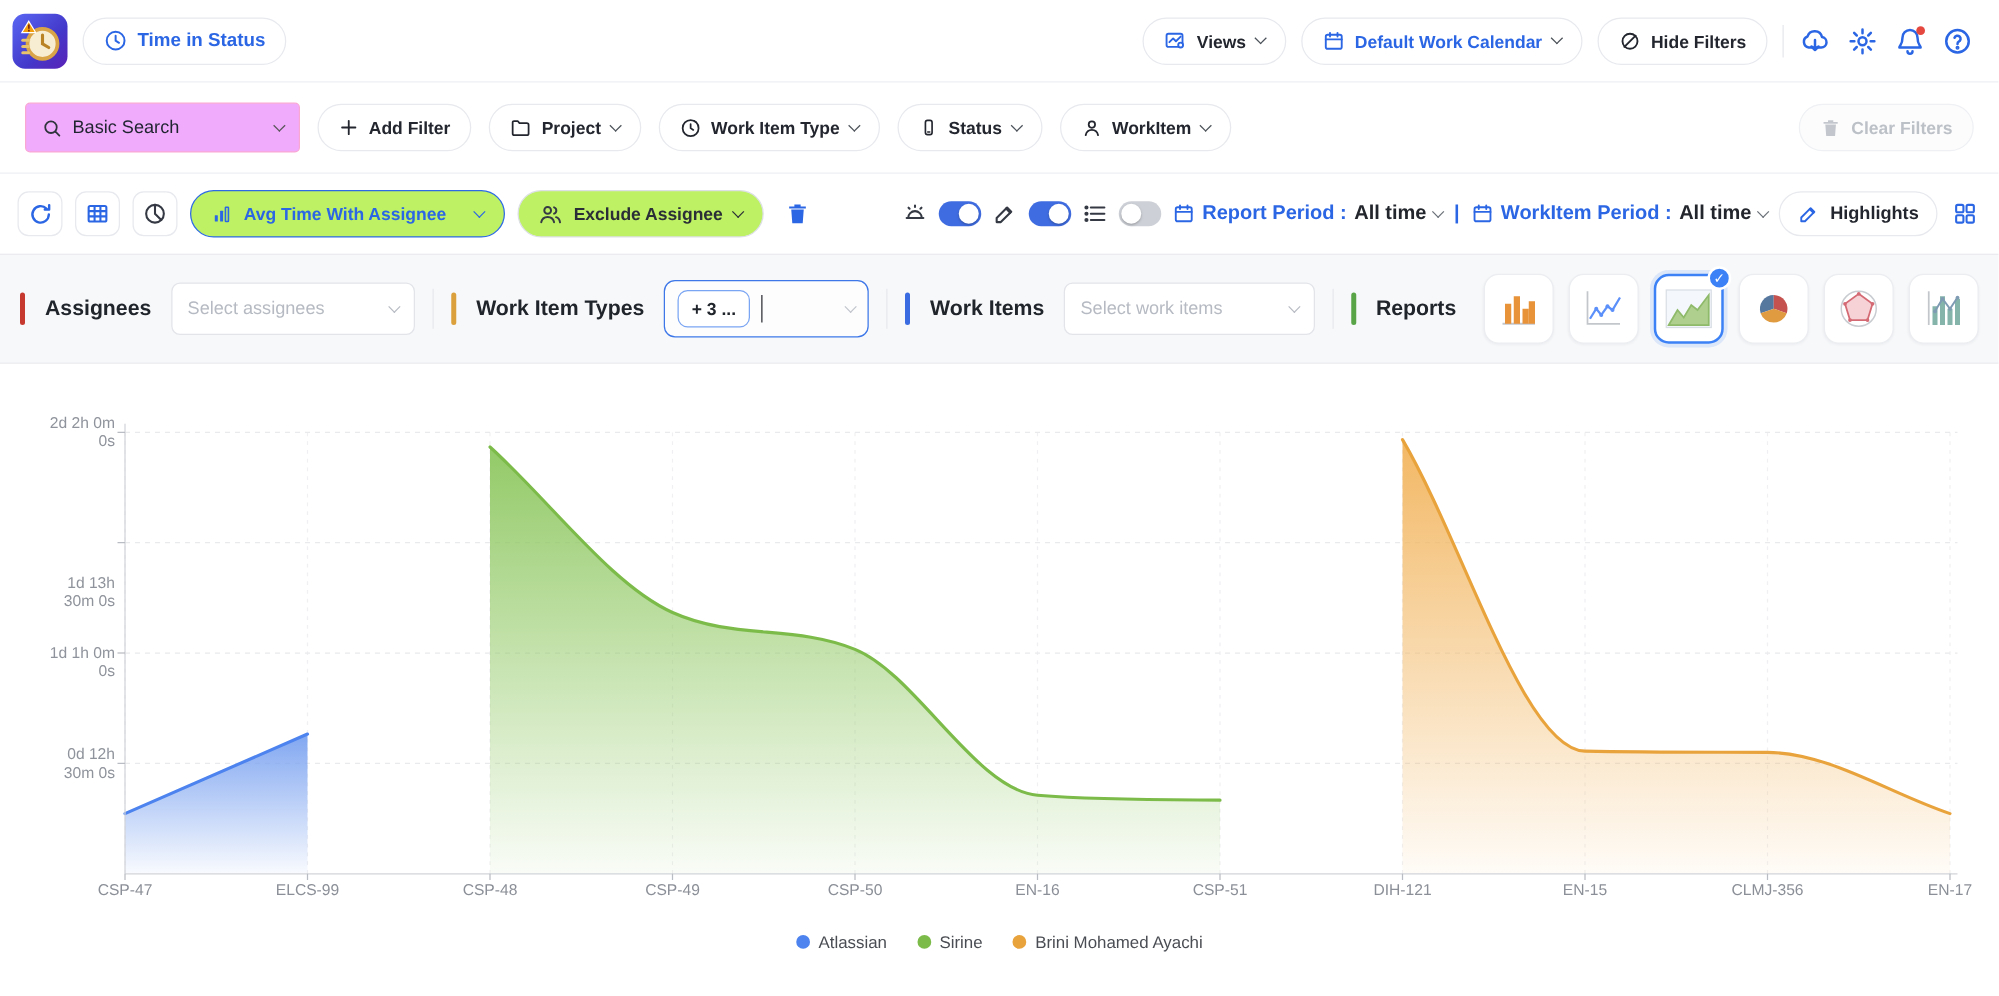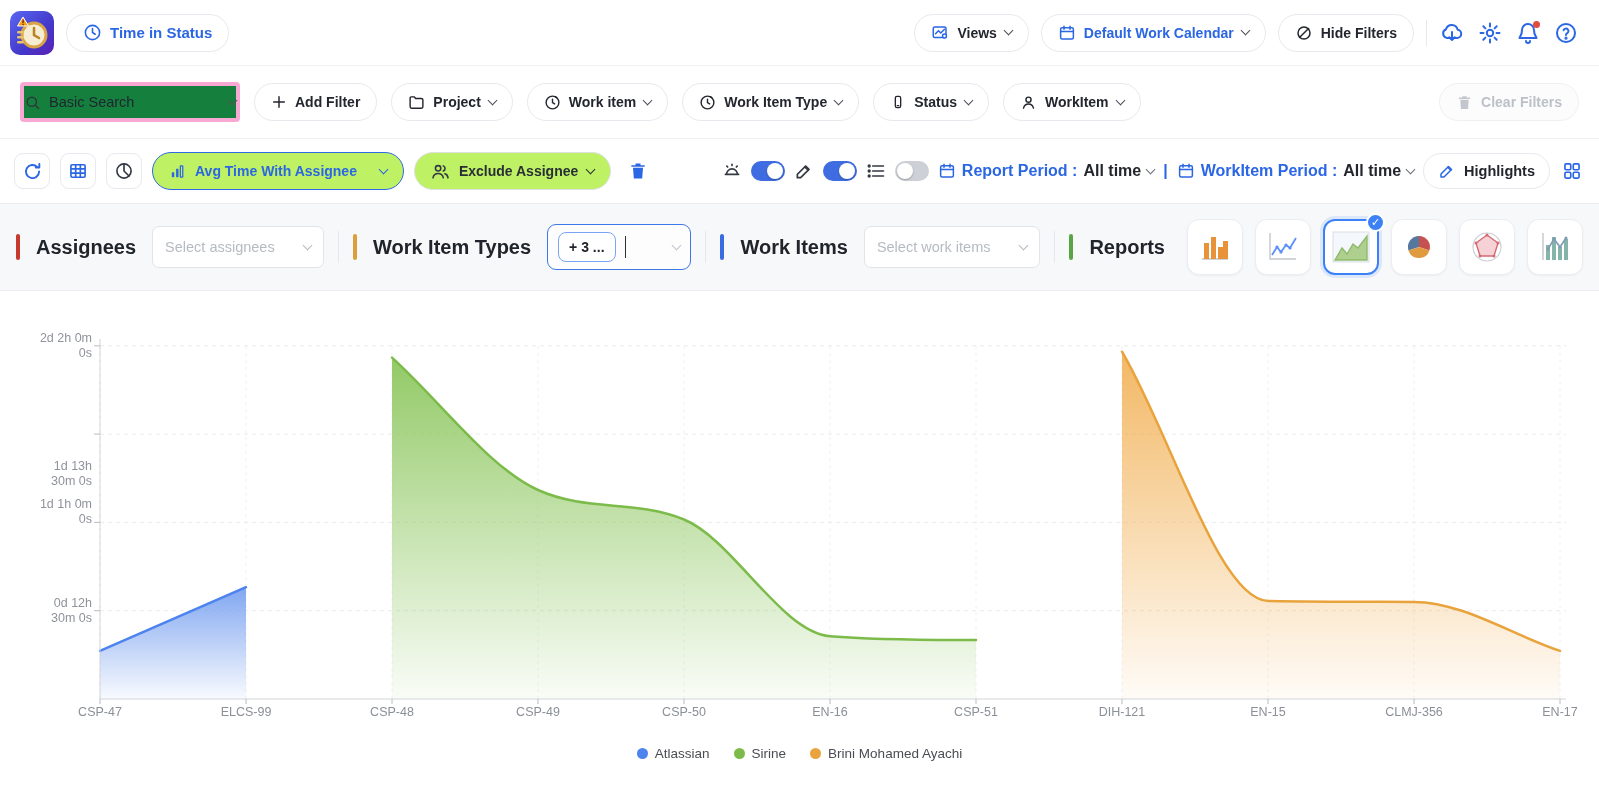--- a/index.html
+++ b/index.html
@@ -13,21 +13,21 @@
   .hdr{height:66px;padding:0 20px 0 10px;border-bottom:1px solid #eef0f3;gap:12px}
   .appicon{width:44px;height:44px;border-radius:10px;background:linear-gradient(135deg,#5a67f2 0%,#4338ca 60%,#5b21b6 100%);position:relative;flex:none}
   .pill{display:inline-flex;align-items:center;gap:8px;height:38px;padding:0 16px;border:1px solid #e7e9ee;border-radius:19px;background:#fff;font-size:14px;font-weight:600;color:#23262e;white-space:nowrap;cursor:pointer}
   .pill.app{font-size:15px;color:#2b66e4}
   .hdr-right{margin-left:auto;display:flex;align-items:center;gap:12px}
   .icbtn{width:26px;height:26px;display:flex;align-items:center;justify-content:center;color:#2b66e4;cursor:pointer;position:relative}
   .vdiv{width:1px;height:26px;background:#e6e8ec;flex:none}
 
   
   .frow{height:73px;padding:0 20px;border-bottom:1px solid #eef0f3;gap:14px}
-  .search{width:220px;height:40px;border:4px solid #f9a8d4;border-radius:4px;display:flex;align-items:center;gap:8px;padding:0 0;font-size:14.5px;font-weight:500;color:#1f2430;background:#15803d}
+  .search{width:220px;height:40px;border:1px solid #f9a8d4;border-radius:4px;display:flex;align-items:center;gap:8px;padding:0 12px;font-size:14.5px;font-weight:500;color:#1f2430;background:#f0abfc}
   .search .chv{margin-left:auto;color:#555}
   .pill .chv{color:#4b5158}
   .pill.disabled{color:#bcc0c7;border-color:#eef0f3;background:#fcfcfd;margin-left:auto;cursor:default}
 
   
   .trow{height:64px;padding:0 14px 0 14px;gap:10px}
   .iconbtn{width:36px;height:36px;border:1px solid #e7e9ee;border-radius:9px;display:flex;align-items:center;justify-content:center;background:#fff;cursor:pointer;flex:none}
   .drop{display:inline-flex;align-items:center;gap:9px;height:38px;padding:0 16px;border-radius:19px;background:#bef264;font-size:14px;font-weight:600;white-space:nowrap;cursor:pointer}
   .drop.metric{border:1.6px solid #2d6ae3;color:#2b66e4}
   .drop.exclude{border:1px solid #dcdfe4;color:#2a2e36}
@@ -37,21 +37,21 @@
   .toggle.on{background:#3f6ce0}.toggle.on .knob{right:2px}
   .toggle.off{background:#cdd0d6}.toggle.off .knob{left:2px}
   .period{display:flex;align-items:center;gap:6px;font-size:16px;white-space:nowrap;cursor:pointer}
   .period .lbl{color:#2b66e4;font-weight:600}
   .period .val{color:#23262c;font-weight:700}
   .hl{display:inline-flex;align-items:center;gap:8px;height:36px;padding:0 14px;border:1px solid #e7e9ee;border-radius:18px;font-size:14.5px;font-weight:600;color:#23262e;background:#fff;cursor:pointer}
 
   
   .selbar{height:88px;background:#f7f8fa;border-top:1px solid #ececf0;border-bottom:1px solid #ececf0;padding:0 16px;gap:8px}
   .accent{width:4px;height:26px;border-radius:2px;flex:none}
-  .grplabel{font-size:20px;font-weight:700;color:#20242b;margin:0 8px 0 8px;white-space:nowrap}
+  .grplabel{font-size:17px;font-weight:700;color:#20242b;margin:0 8px 0 8px;white-space:nowrap}
   .select{height:42px;background:#fff;border:1px solid #e2e4e9;border-radius:7px;display:flex;align-items:center;padding:0 12px;color:#b6bac2;font-size:14.5px;cursor:pointer}
   .select .chv{margin-left:auto;color:#b6bac2}
   .focussel{height:46px;border:1.6px solid #3d77e8;border-radius:9px;background:#fdfdfe;display:flex;align-items:center;padding:0 10px;width:178px;cursor:text}
   .chip{height:30px;border:1px solid #7aa5f2;border-radius:8px;background:#fff;padding:0 10px;font-size:14px;font-weight:600;color:#20242b;display:flex;align-items:center;white-space:nowrap}
   .cursorline{width:1.5px;height:22px;background:#2c2f35;margin-left:9px;animation:blink 1.1s steps(1) infinite}
   @keyframes blink{50%{opacity:0}}
   .focussel .chv{margin-left:auto;color:#c0c4cb}
   .sdiv{width:1px;height:32px;background:#e7e8ec;margin:0 6px;flex:none}
   .rcards{display:flex;gap:12px;margin-left:6px}
   .rcard{width:56px;height:56px;background:#fff;border:1px solid #ebedf0;border-radius:12px;display:flex;align-items:center;justify-content:center;position:relative;box-shadow:0 1px 2px rgba(20,30,60,.05);cursor:pointer;flex:none}
@@ -175,31 +175,20 @@
       </span>
       <span>Add Filter</span>
     </div>
     <div class="pill">
       <span>
         <svg width="17" height="17" viewBox="0 0 24 24" fill="none" stroke="#23262e" stroke-width="2">
             <path d="M3 7V5.5A1.5 1.5 0 0 1 4.5 4h4.2l2 2.3H19A2 2 0 0 1 21 8.3V18a2 2 0 0 1-2 2H5a2 2 0 0 1-2-2V7z" stroke-linejoin="round"></path>
           </svg>
       </span>
       <span>Project</span>
-      <span class="chv"></span>
-    </div>
-    <div class="pill">
-      <span>
-        <svg width="17" height="17" viewBox="0 0 24 24" fill="none" stroke="#23262e" stroke-width="2">
-            <circle cx="12" cy="12" r="9"></circle>
-            <path d="M12 7.5V12l3 2" stroke-linecap="round"></path>
-            <path d="M16 3.8l2 1.4" stroke-linecap="round"></path>
-          </svg>
-      </span>
-      <span>Work item</span>
       <span class="chv"></span>
     </div>
     <div class="pill">
       <span>
         <svg width="17" height="17" viewBox="0 0 24 24" fill="none" stroke="#23262e" stroke-width="2">
             <circle cx="12" cy="12" r="9"></circle>
             <path d="M12 7.5V12l3 2" stroke-linecap="round"></path>
             <path d="M16 3.8l2 1.4" stroke-linecap="round"></path>
           </svg>
       </span>
@@ -499,21 +488,21 @@
         <line x1="830" y1="400" x2="830" y2="405" stroke="#b9bcc2"></line>
         <line x1="976" y1="400" x2="976" y2="405" stroke="#b9bcc2"></line>
         <line x1="1122" y1="400" x2="1122" y2="405" stroke="#b9bcc2"></line>
         <line x1="1268" y1="400" x2="1268" y2="405" stroke="#b9bcc2"></line>
         <line x1="1414" y1="400" x2="1414" y2="405" stroke="#b9bcc2"></line>
         <line x1="1560" y1="400" x2="1560" y2="405" stroke="#b9bcc2"></line>
       </svg>
     <div id="ylabels">
         <div class="ylab" style="top: 39.8px;">2d 2h 0m<br>0s</div>
         <div class="ylab" style="top: 128.1px; margin-top: 40px;">1d 13h<br>30m 0s</div>
-        <div class="ylab" style="top: 206px;">1d 1h 0m<br>0s</div>
+        <div class="ylab" style="top: 224px;">1d 1h 0m<br>0s</div>
         <div class="ylab" style="top: 304.7px;">0d 12h<br>30m 0s</div>
       </div>
     <div id="xlabels">
         <div class="xlab" style="left: 100px;">CSP-47</div>
         <div class="xlab" style="left: 246px;">ELCS-99</div>
         <div class="xlab" style="left: 392px;">CSP-48</div>
         <div class="xlab" style="left: 538px;">CSP-49</div>
         <div class="xlab" style="left: 684px;">CSP-50</div>
         <div class="xlab" style="left: 830px;">EN-16</div>
         <div class="xlab" style="left: 976px;">CSP-51</div>

